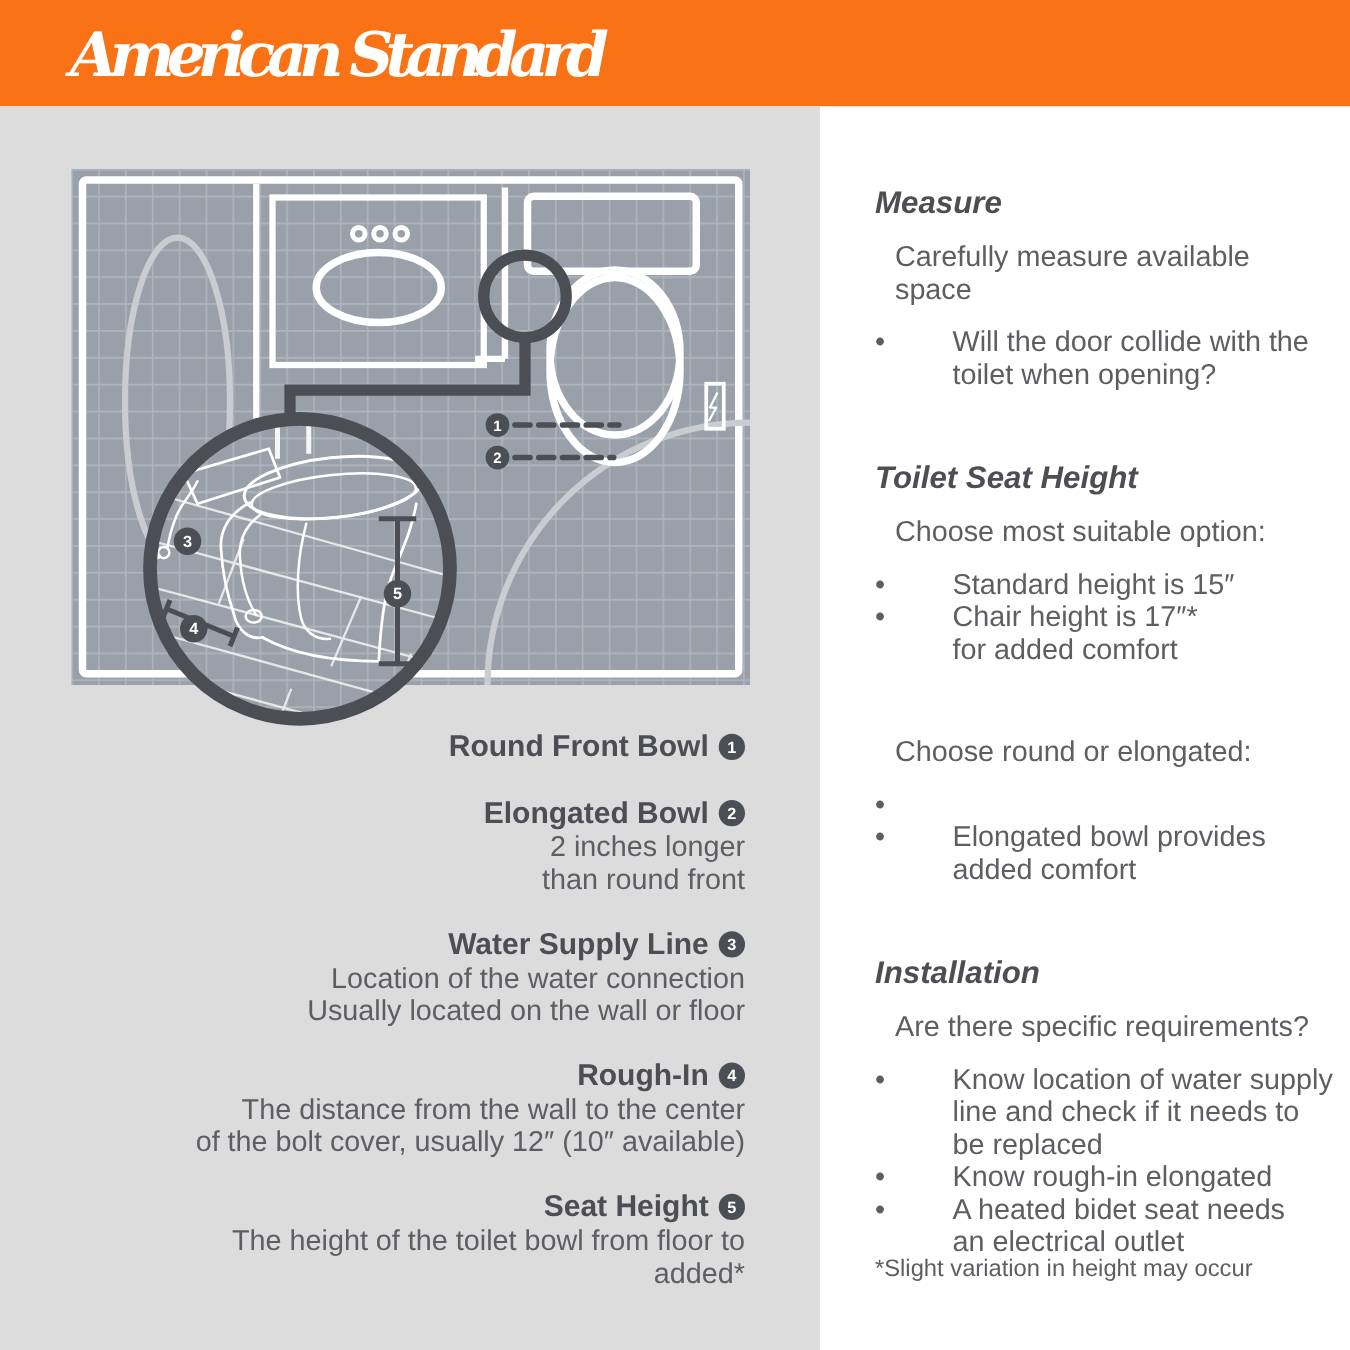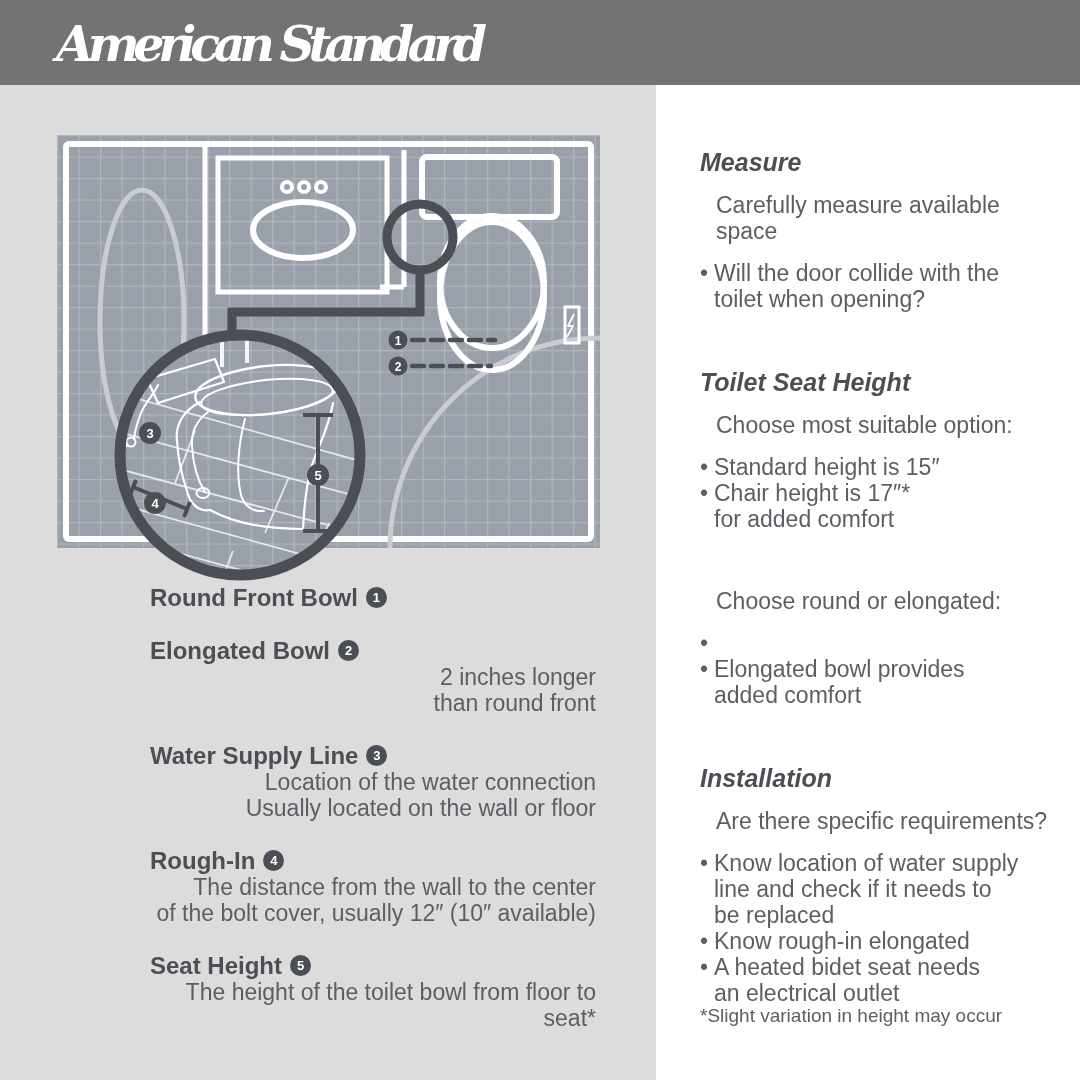--- a/index.html
+++ b/index.html
@@ -4,36 +4,36 @@
 <style>
   html,body{margin:0;padding:0;}
   body{
     width:1080px;height:1080px;position:relative;overflow:hidden;
     background:#ffffff;
     font-family:"Liberation Sans", sans-serif;
     -webkit-font-smoothing:antialiased;
   }
   .header{
     position:absolute;left:0;top:0;width:1080px;height:85px;
-    background:#737373;
+    background:#f97316;
   }
   .left-panel{
     position:absolute;left:0;top:85px;width:656px;height:995px;
     background:#dcdcdd;
   }
   .diagram-wrap{
     position:absolute;left:57px;top:135px;width:543px;height:460px;
   }
   
   .legend{
     position:absolute;left:150px;top:584px;width:446px;text-align:right;
   }
   .legend-item{margin-bottom:26px;}
   .legend-head{
-    display:flex;justify-content:flex-start;align-items:center;gap:8px;
+    display:flex;justify-content:flex-end;align-items:center;gap:8px;
     font-size:24px;font-weight:bold;color:#4c4e53;line-height:27px;
   }
   .legend-body{
     font-size:23px;color:#5c5e63;line-height:26px;white-space:pre-line;
   }
   .badge{
     width:21px;height:21px;border-radius:50%;background:#4b4f55;
     color:#fff;font-size:13px;font-weight:bold;line-height:21px;
     text-align:center;flex:0 0 auto;
   }
@@ -45,21 +45,21 @@
   .tip-title{
     font-size:25px;font-weight:bold;color:#4c4e53;line-height:28px;margin:0 0 2px 0;font-style:italic;
   }
   .tip-intro{
     font-size:23px;color:#5c5e63;line-height:26px;margin:16px;
   }
   .tip-bullet{
     display:flex;font-size:23px;color:#5c5e63;line-height:26px;
   }
   .tip-bullet .dot{flex:0 0 14px;}
-  .tip-bullet .bt{white-space:pre-line;}
+  .tip-bullet .bt{white-space:pre-line;margin-left:48px;}
   .footnote{
     position:absolute;left:700px;top:1005px;
     font-size:19px;color:#5c5e63;
   }
 </style>
 </head>
 <body>
 
 <div class="header">
   <svg width="560" height="85" viewBox="0 0 560 85">
@@ -211,21 +211,21 @@
     </div>
     <div class="legend-body">The distance from the wall to the center
 of the bolt cover, usually 12″ (10″ available)</div>
   </div>
 
   <div class="legend-item">
     <div class="legend-head">
       <span>Seat Height</span>
       <span class="badge">5</span>
     </div>
-    <div class="legend-body">The height of the toilet bowl from floor to seat*</div>
+    <div class="legend-body">The height of the toilet bowl from floor to added*</div>
   </div>
 
 </div>
 
 <div class="tips">
 
   <div class="tip-section">
     <h2 class="tip-title">Measure</h2>
     <p class="tip-intro">Carefully measure available space</p>
     <div class="tip-bullet">

